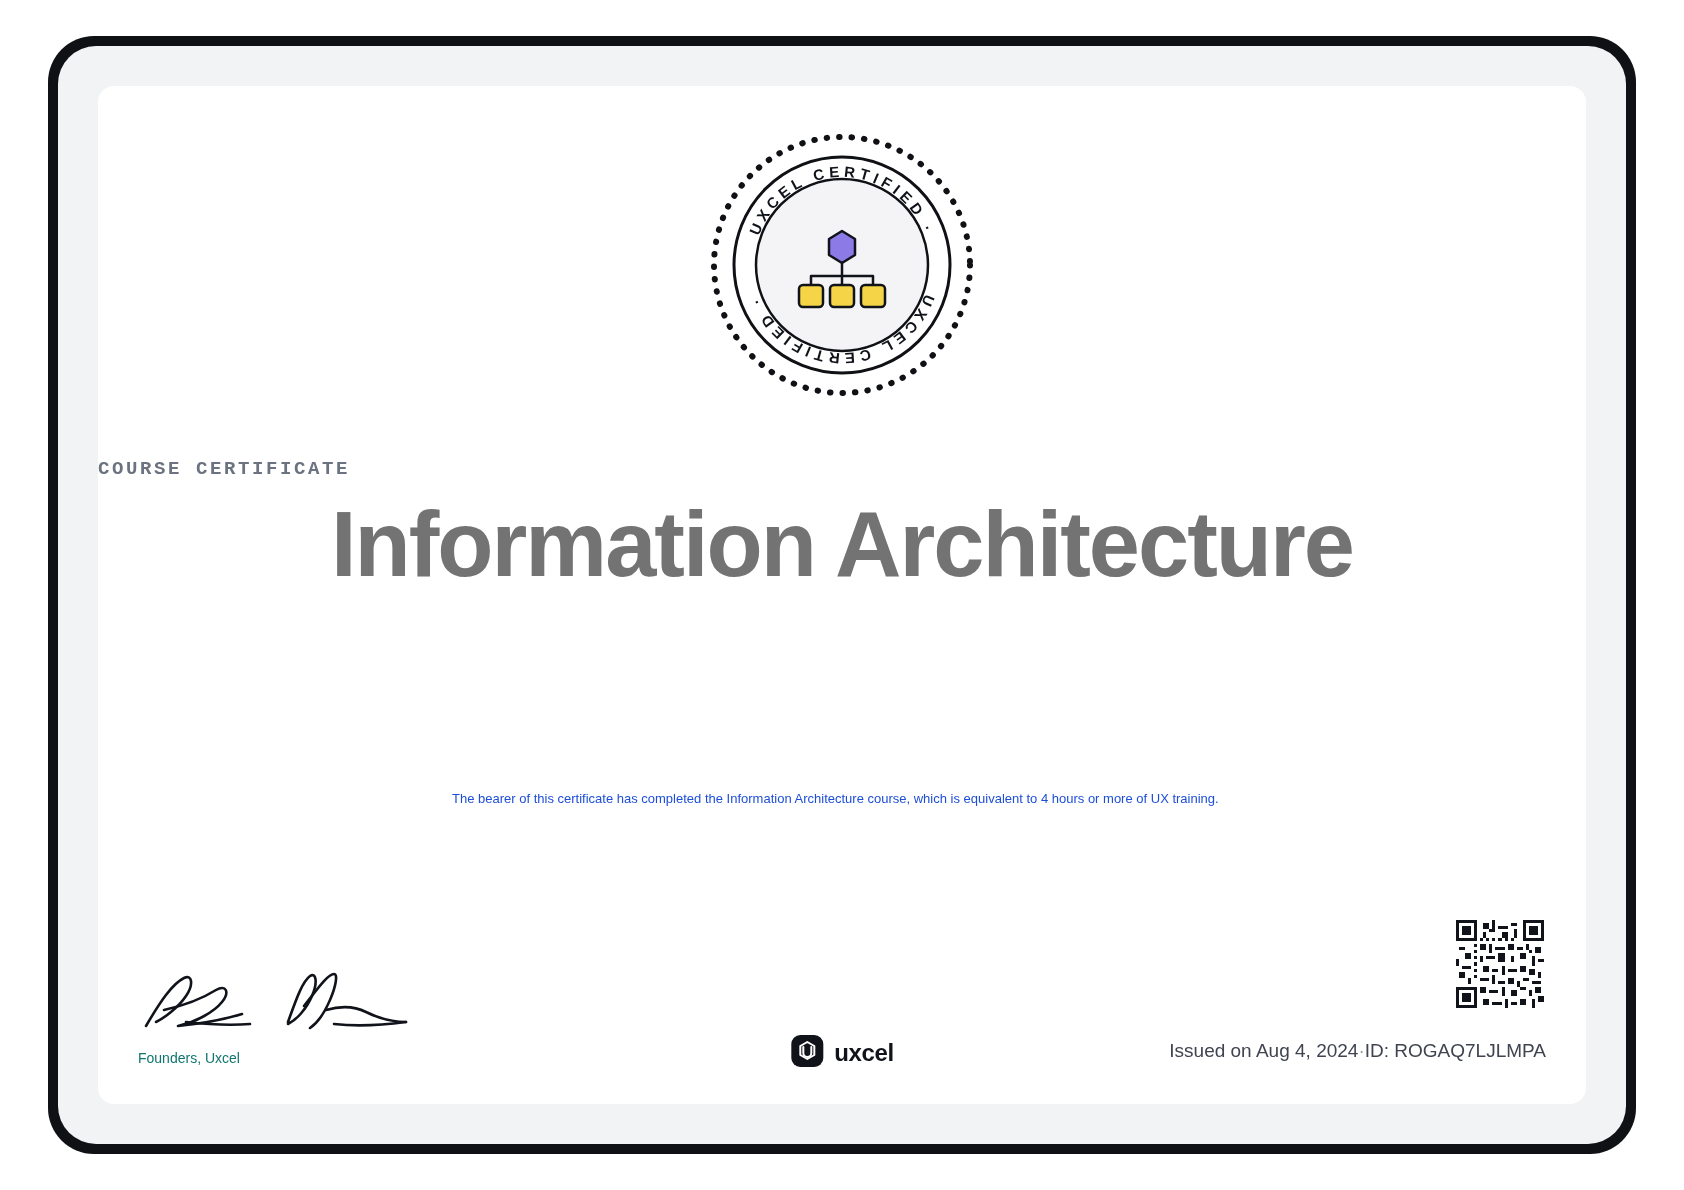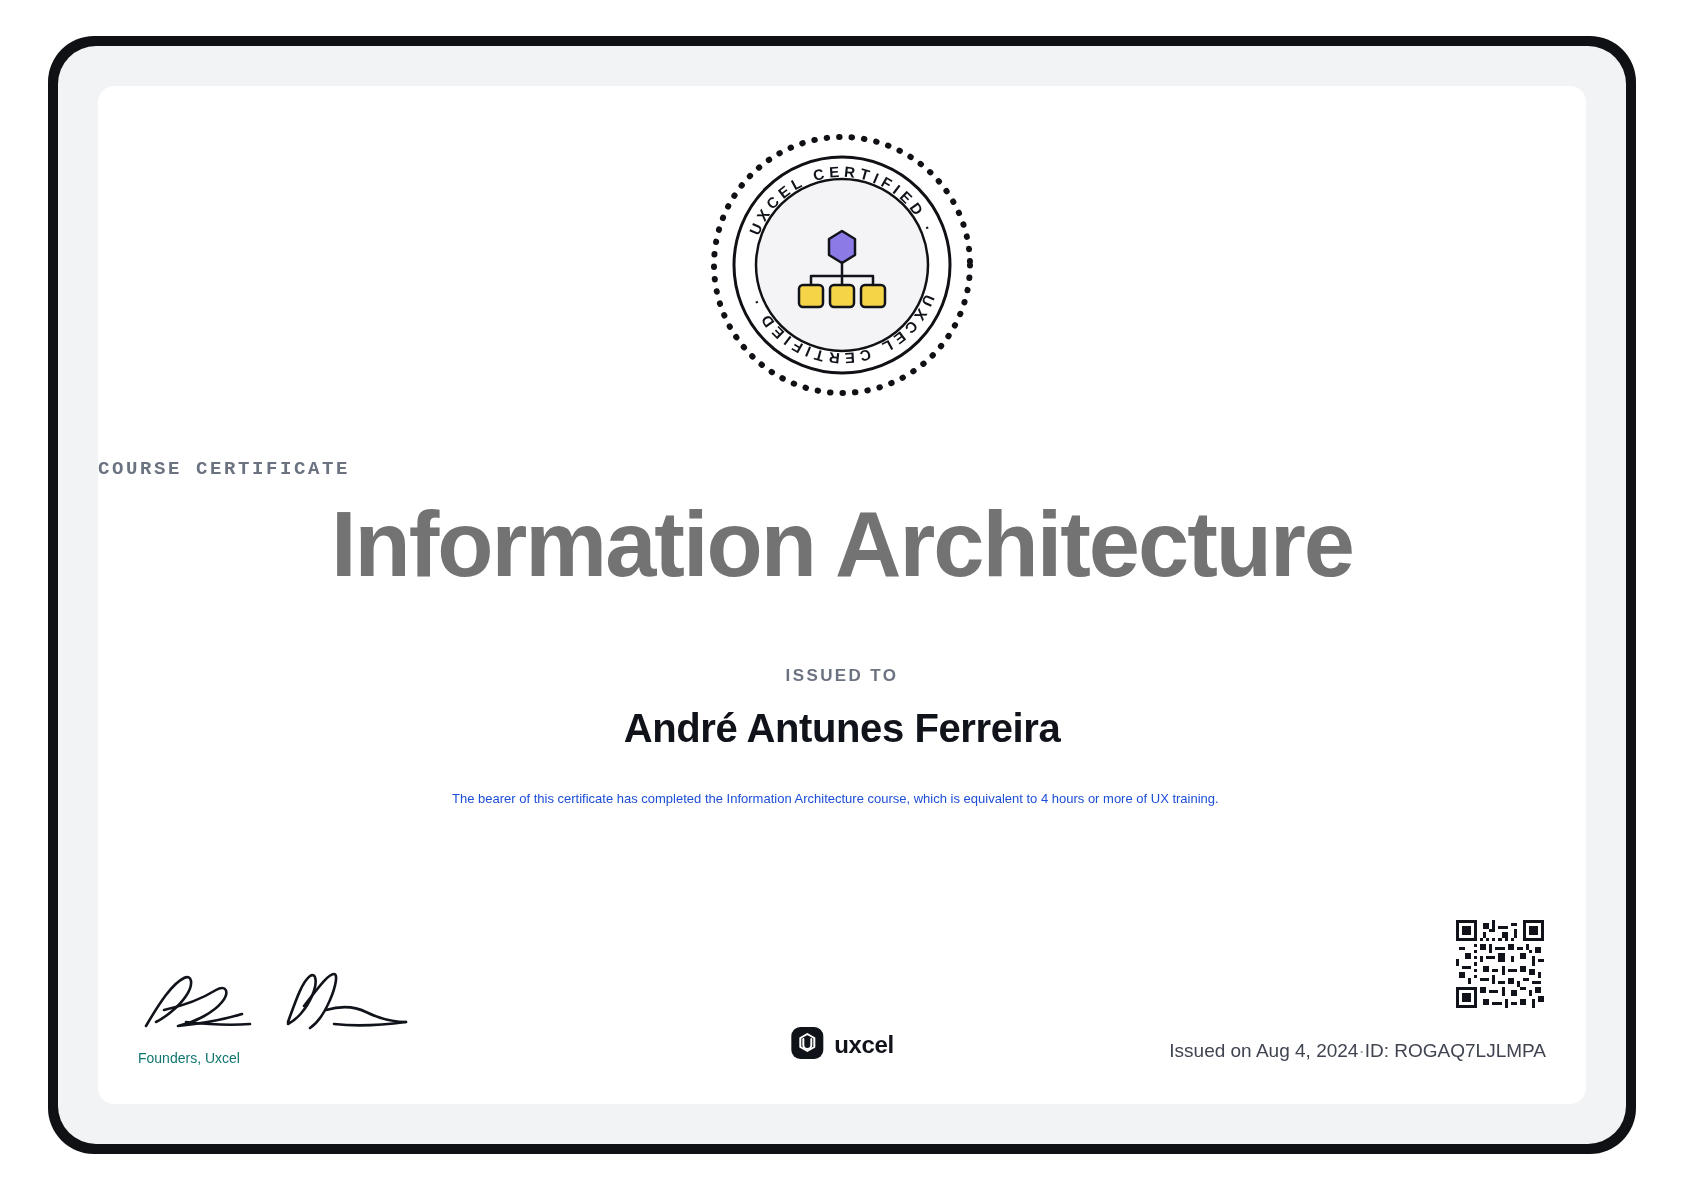--- a/index.html
+++ b/index.html
@@ -120,21 +120,21 @@
   }
   .signature-ink { height: 78px; margin-bottom: 6px; }
   .signature-caption {
     font-size: 14px;
     color: #0f766e;
   }
 
   .brand-block {
     position: absolute;
     left: 50%;
-    bottom: 40px;
+    bottom: 32px;
     transform: translateX(-50%);
     display: flex;
     align-items: center;
     gap: 10px;
   }
   .brand-name {
     font-size: 24px;
     font-weight: bold;
     color: #10131a;
     letter-spacing: -0.4px;
@@ -193,23 +193,21 @@
             <rect x="123" y="155" width="24" height="22" rx="4" fill="#f5d547" stroke="#10131a" stroke-width="2.5"></rect>
             <rect x="154" y="155" width="24" height="22" rx="4" fill="#f5d547" stroke="#10131a" stroke-width="2.5"></rect>
           </g>
         </svg>
       </div>
 
       <div class="eyebrow">COURSE CERTIFICATE</div>
 
       <div class="course-title">Information Architecture</div>
 
-      <div class="issued-to-label">ISSUED TO</div>
-
-      <div class="recipient-name">André Antunes Ferreira</div>
+
 
       <div class="description">The bearer of this certificate has completed the Information Architecture course, which is equivalent to 4 hours or more of UX training.</div>
 
       <div class="signature-block">
         <div class="signature-ink">
           <svg width="300" height="78" viewBox="0 0 300 78" xmlns="http://www.w3.org/2000/svg">
             <g fill="none" stroke="#10131a" stroke-width="2.6" stroke-linecap="round" stroke-linejoin="round">
               <path d="M8 60 C 22 36, 34 18, 46 12 C 54 8, 56 18, 48 30 C 40 42, 26 52, 18 56"></path>
               <path d="M26 44 C 44 40, 62 34, 78 24 C 88 18, 92 26, 84 36 C 76 46, 58 56, 40 60 C 60 58, 84 54, 104 48"></path>
               <path d="M48 56 C 66 58, 88 60, 112 58"></path>

